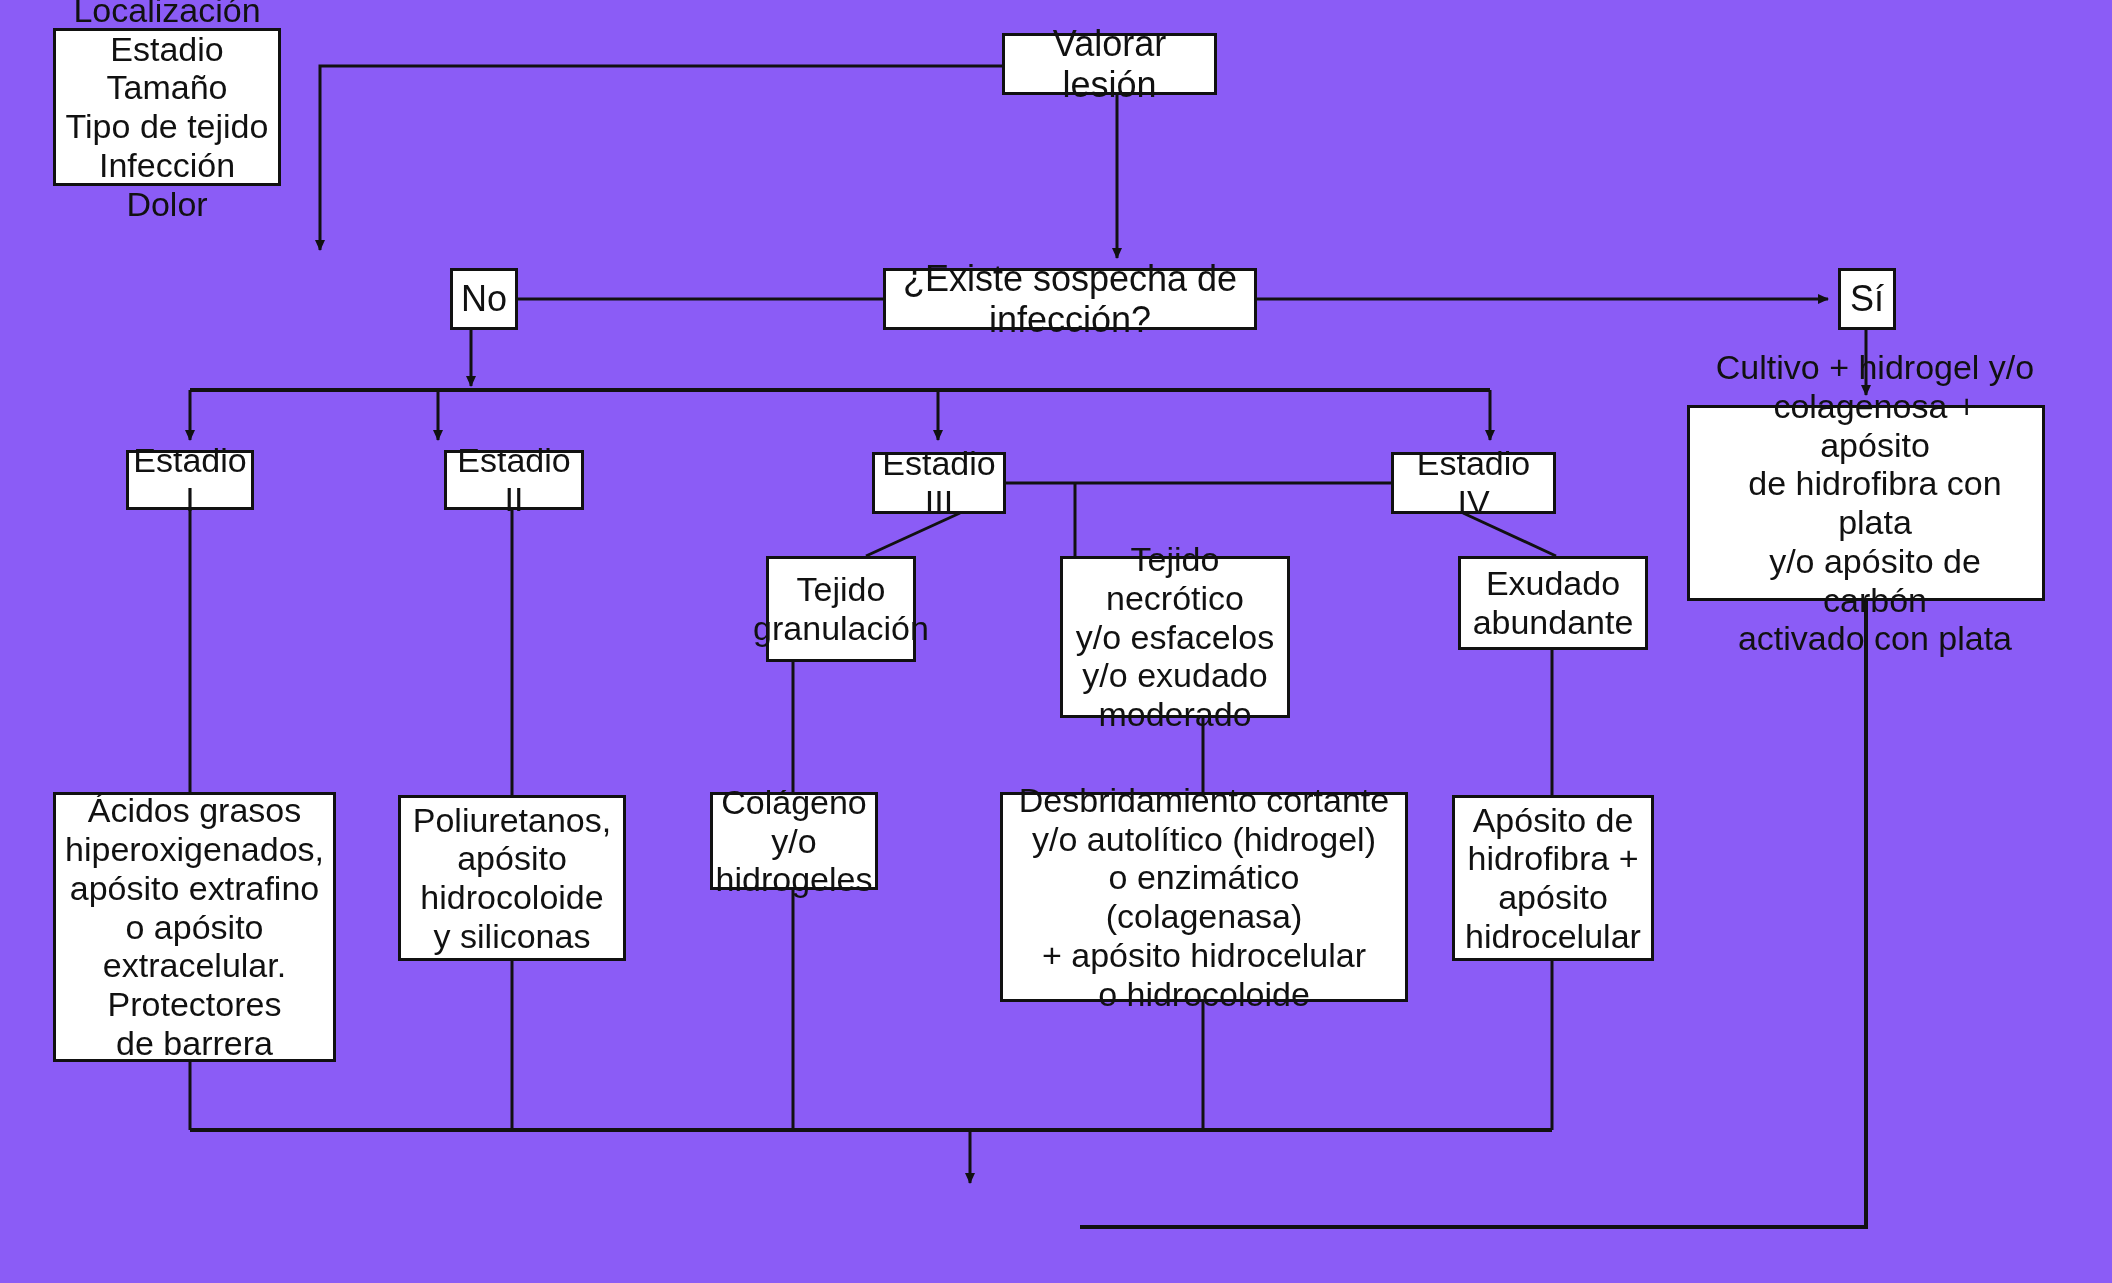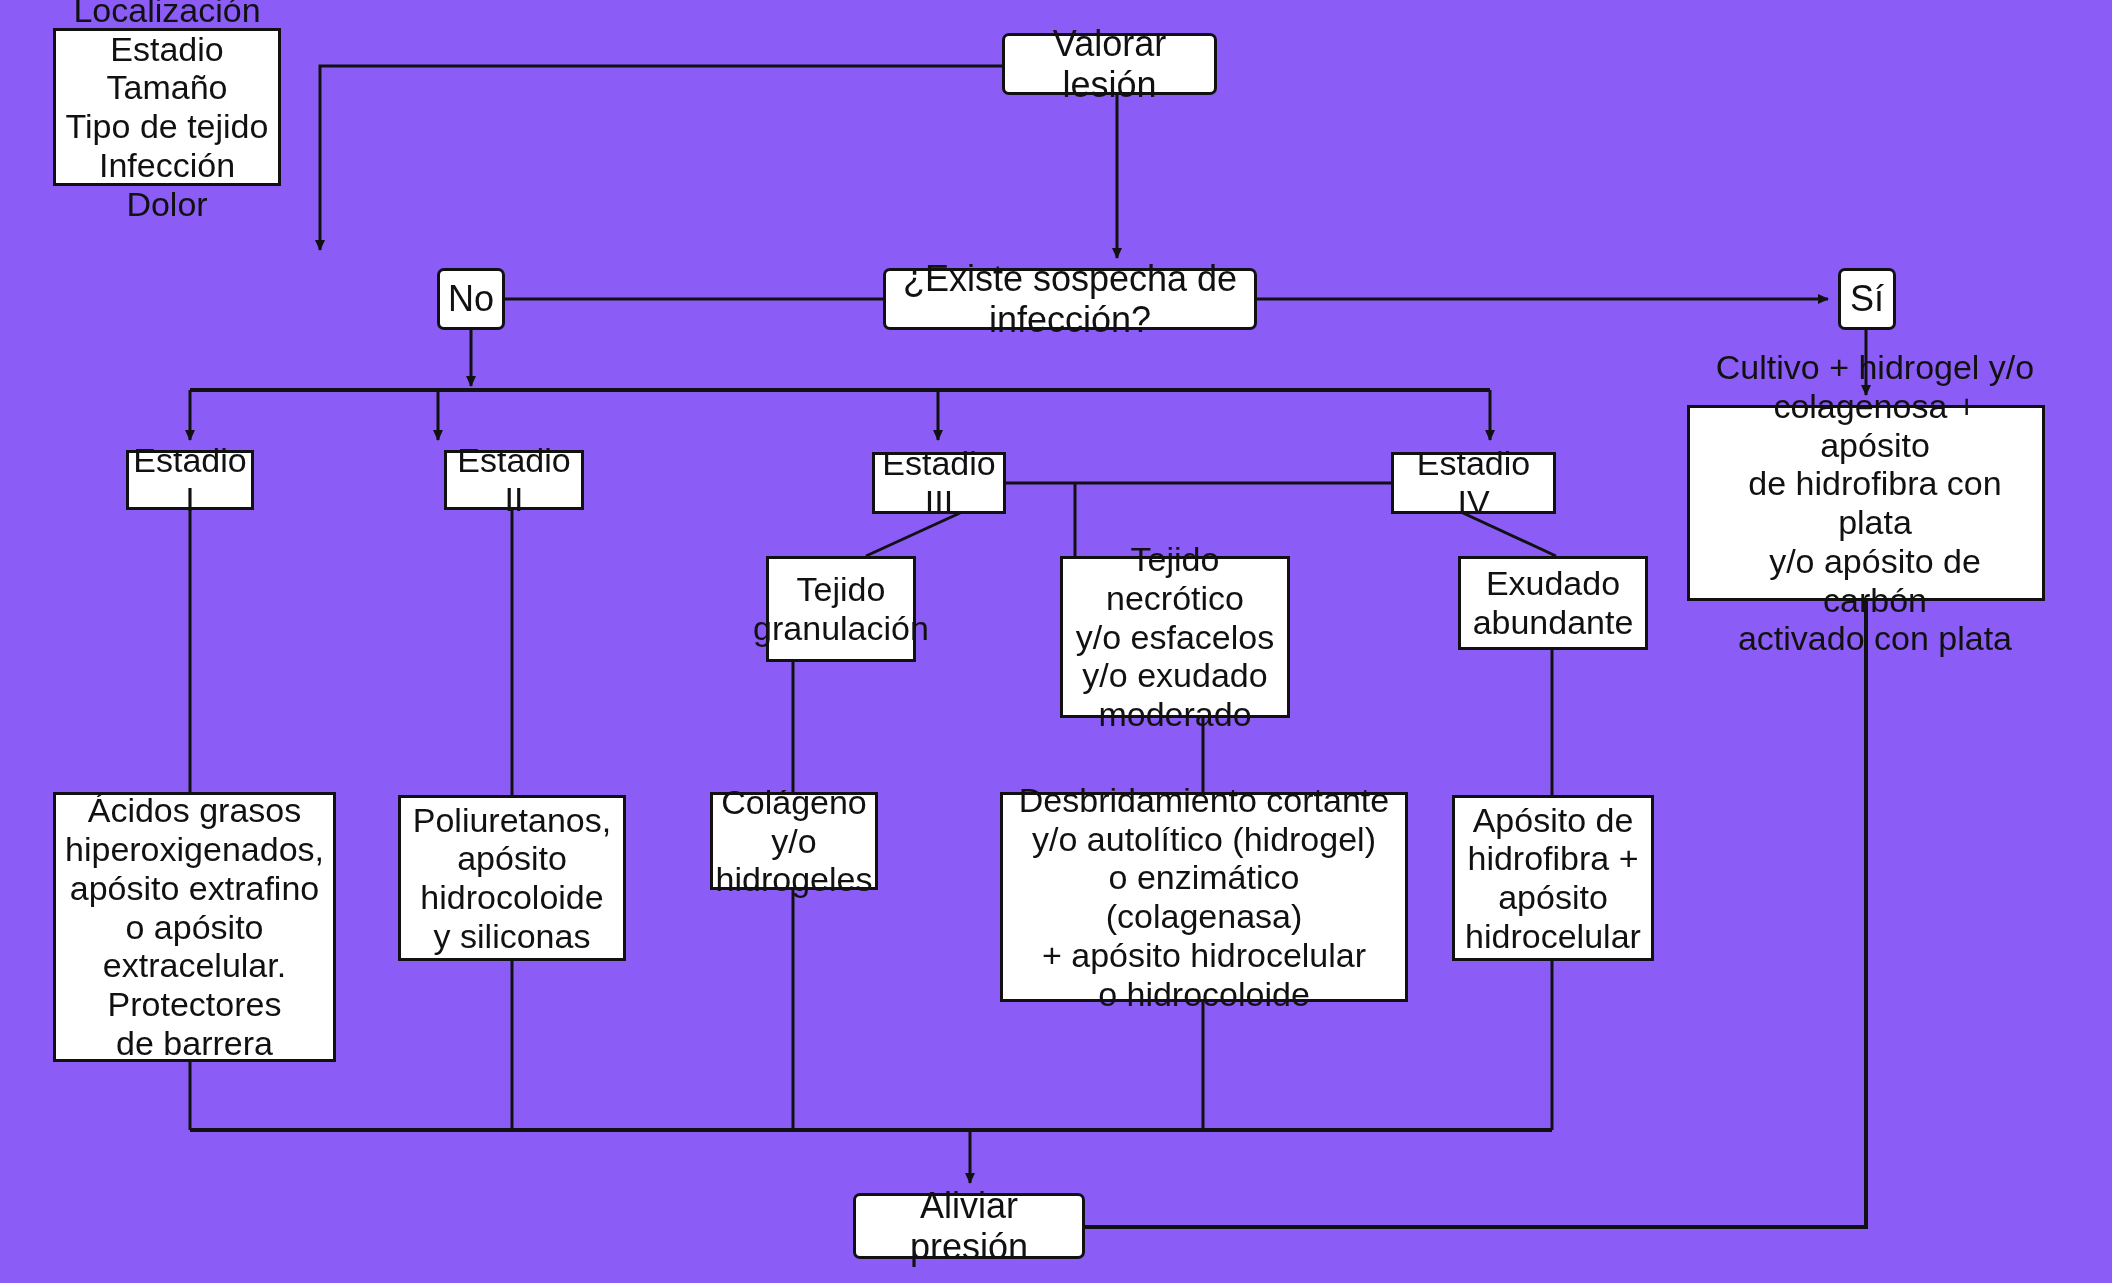--- a/index.html
+++ b/index.html
@@ -31,21 +31,21 @@
     display: flex;
     align-items: center;
     justify-content: center;
     text-align: center;
     color: #111111;
     line-height: 1.14;
     white-space: pre-line;
     padding: 2px 6px;
   }
   .f34 { font-size: 34px; }
-  .f36 { font-size: 36px; border-radius: 7px; }
+  .f36 { font-size: 36px; }
 </style>
 </head>
 <body>
 
 <div id="canvas">
 
   <svg class="lines" viewBox="0 0 2112 1283" xmlns="http://www.w3.org/2000/svg">
     <defs>
       <marker id="arrow" markerWidth="14" markerHeight="14" refX="10" refY="5" orient="auto" markerUnits="userSpaceOnUse">
         <path d="M 0 0 L 11 5 L 0 10 z" fill="#111111"></path>
@@ -110,21 +110,21 @@
 Estadio
 Tamaño
 Tipo de tejido
 Infección
 Dolor</div>
 
   <div class="node f36" style="left:1002px; top:33px; width:215px; height:62px;">Valorar lesión</div>
 
   <div class="node f36" style="left:883px; top:268px; width:374px; height:62px;">¿Existe sospecha de infección?</div>
 
-  <div class="node f36" style="left:437px; top:268px; width:68px; height:62px;">No</div>
+  <div class="node f36" style="left:450px; top:268px; width:68px; height:62px;">No</div>
 
   <div class="node f36" style="left:1838px; top:268px; width:58px; height:62px;">Sí</div>
 
   <div class="node f34" style="left:1687px; top:405px; width:358px; height:196px;padding-left:24px;">Cultivo + hidrogel y/o
 colagenosa + apósito
 de hidrofibra con plata
 y/o apósito de carbón
 activado con plata</div>
 
   <div class="node f34" style="left:126px; top:450px; width:128px; height:60px;">Estadio I</div>
@@ -166,15 +166,14 @@
 y/o autolítico (hidrogel)
 o enzimático (colagenasa)
 + apósito hidrocelular
 o hidrocoloide</div>
 
   <div class="node f34" style="left:1452px; top:795px; width:202px; height:166px;">Apósito de
 hidrofibra +
 apósito
 hidrocelular</div>
 
-  <div class="node f36" style="left:853px; top:1193px; width:232px; height:66px;">Aliviar presión</div>
 
 </div>
 
 </body></html>

